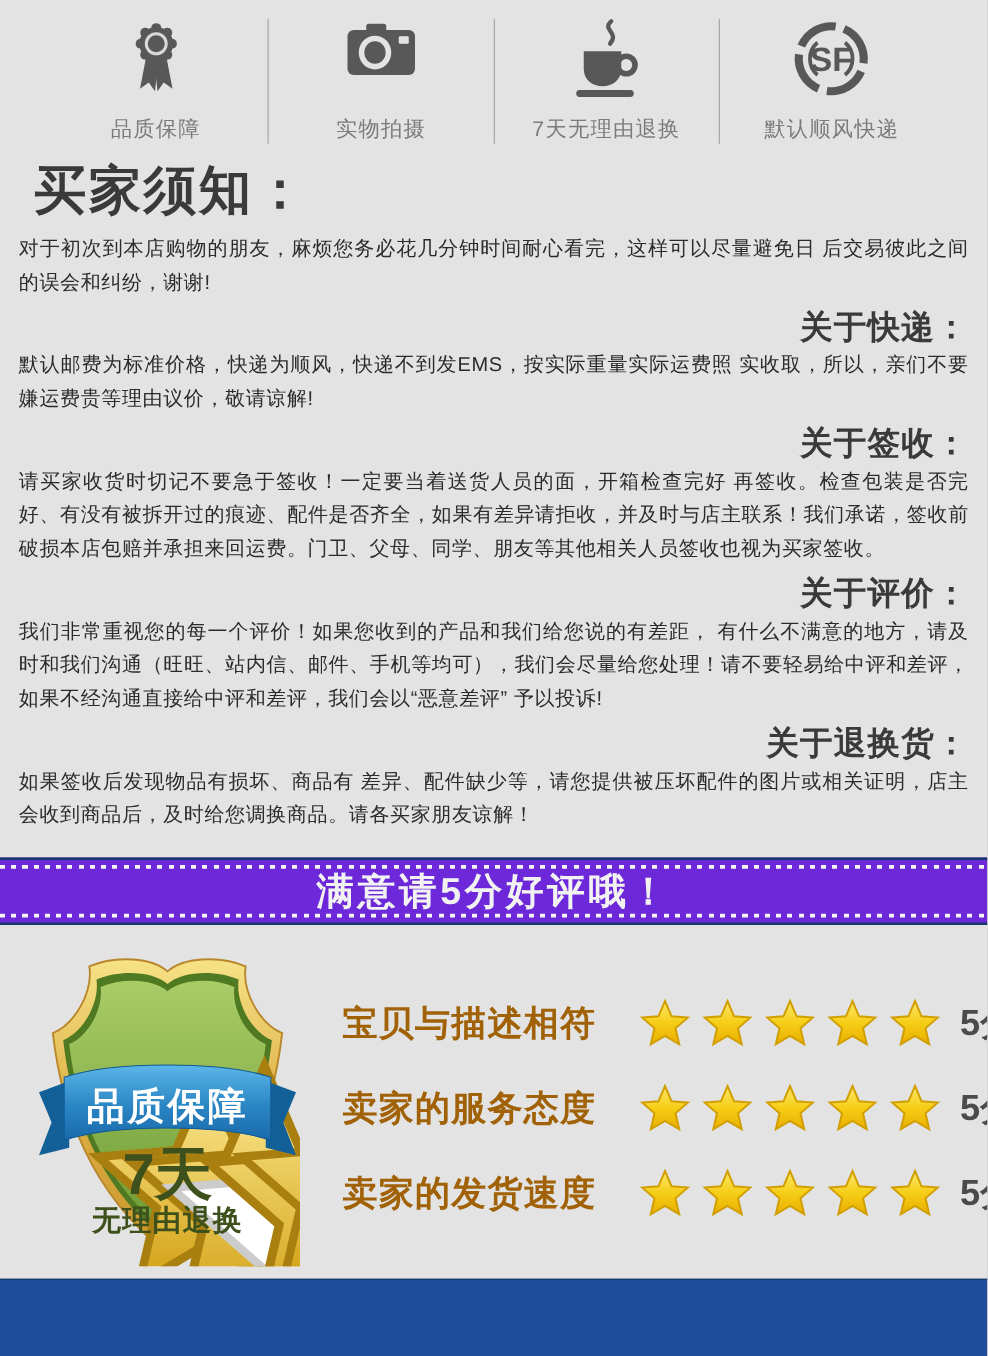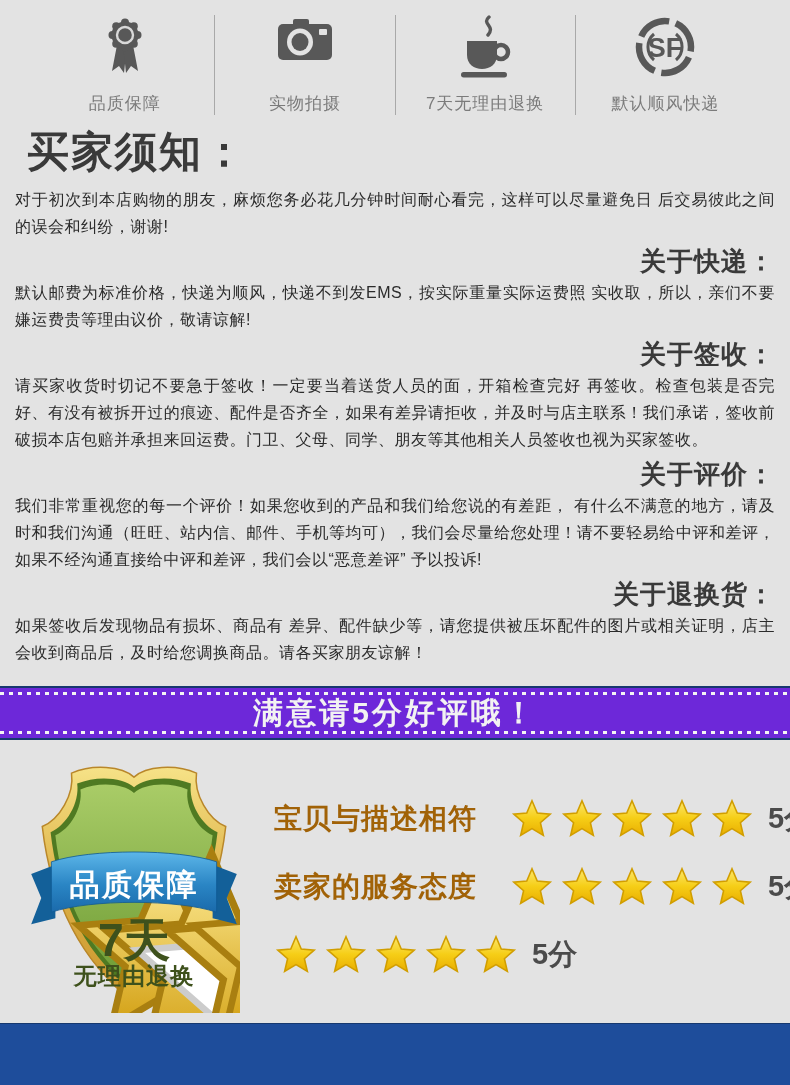--- a/index.html
+++ b/index.html
@@ -234,20 +234,21 @@
             <svg class="star-svg" viewBox="0 0 24 24">
               <use href="#star5" fill="url(#goldGrad)" stroke="#d19e00" stroke-width="0.9"></use>
             </svg>
             <svg class="star-svg" viewBox="0 0 24 24">
               <use href="#star5" fill="url(#goldGrad)" stroke="#d19e00" stroke-width="0.9"></use>
             </svg>
           </span>
         <span class="rating-score">5分</span>
       </div>
       <div class="rating-row">
+        <span class="rating-label">卖家的发货速度</span>
         <span class="stars">
             <svg class="star-svg" viewBox="0 0 24 24">
               <use href="#star5" fill="url(#goldGrad)" stroke="#d19e00" stroke-width="0.9"></use>
             </svg>
             <svg class="star-svg" viewBox="0 0 24 24">
               <use href="#star5" fill="url(#goldGrad)" stroke="#d19e00" stroke-width="0.9"></use>
             </svg>
             <svg class="star-svg" viewBox="0 0 24 24">
               <use href="#star5" fill="url(#goldGrad)" stroke="#d19e00" stroke-width="0.9"></use>
             </svg>

